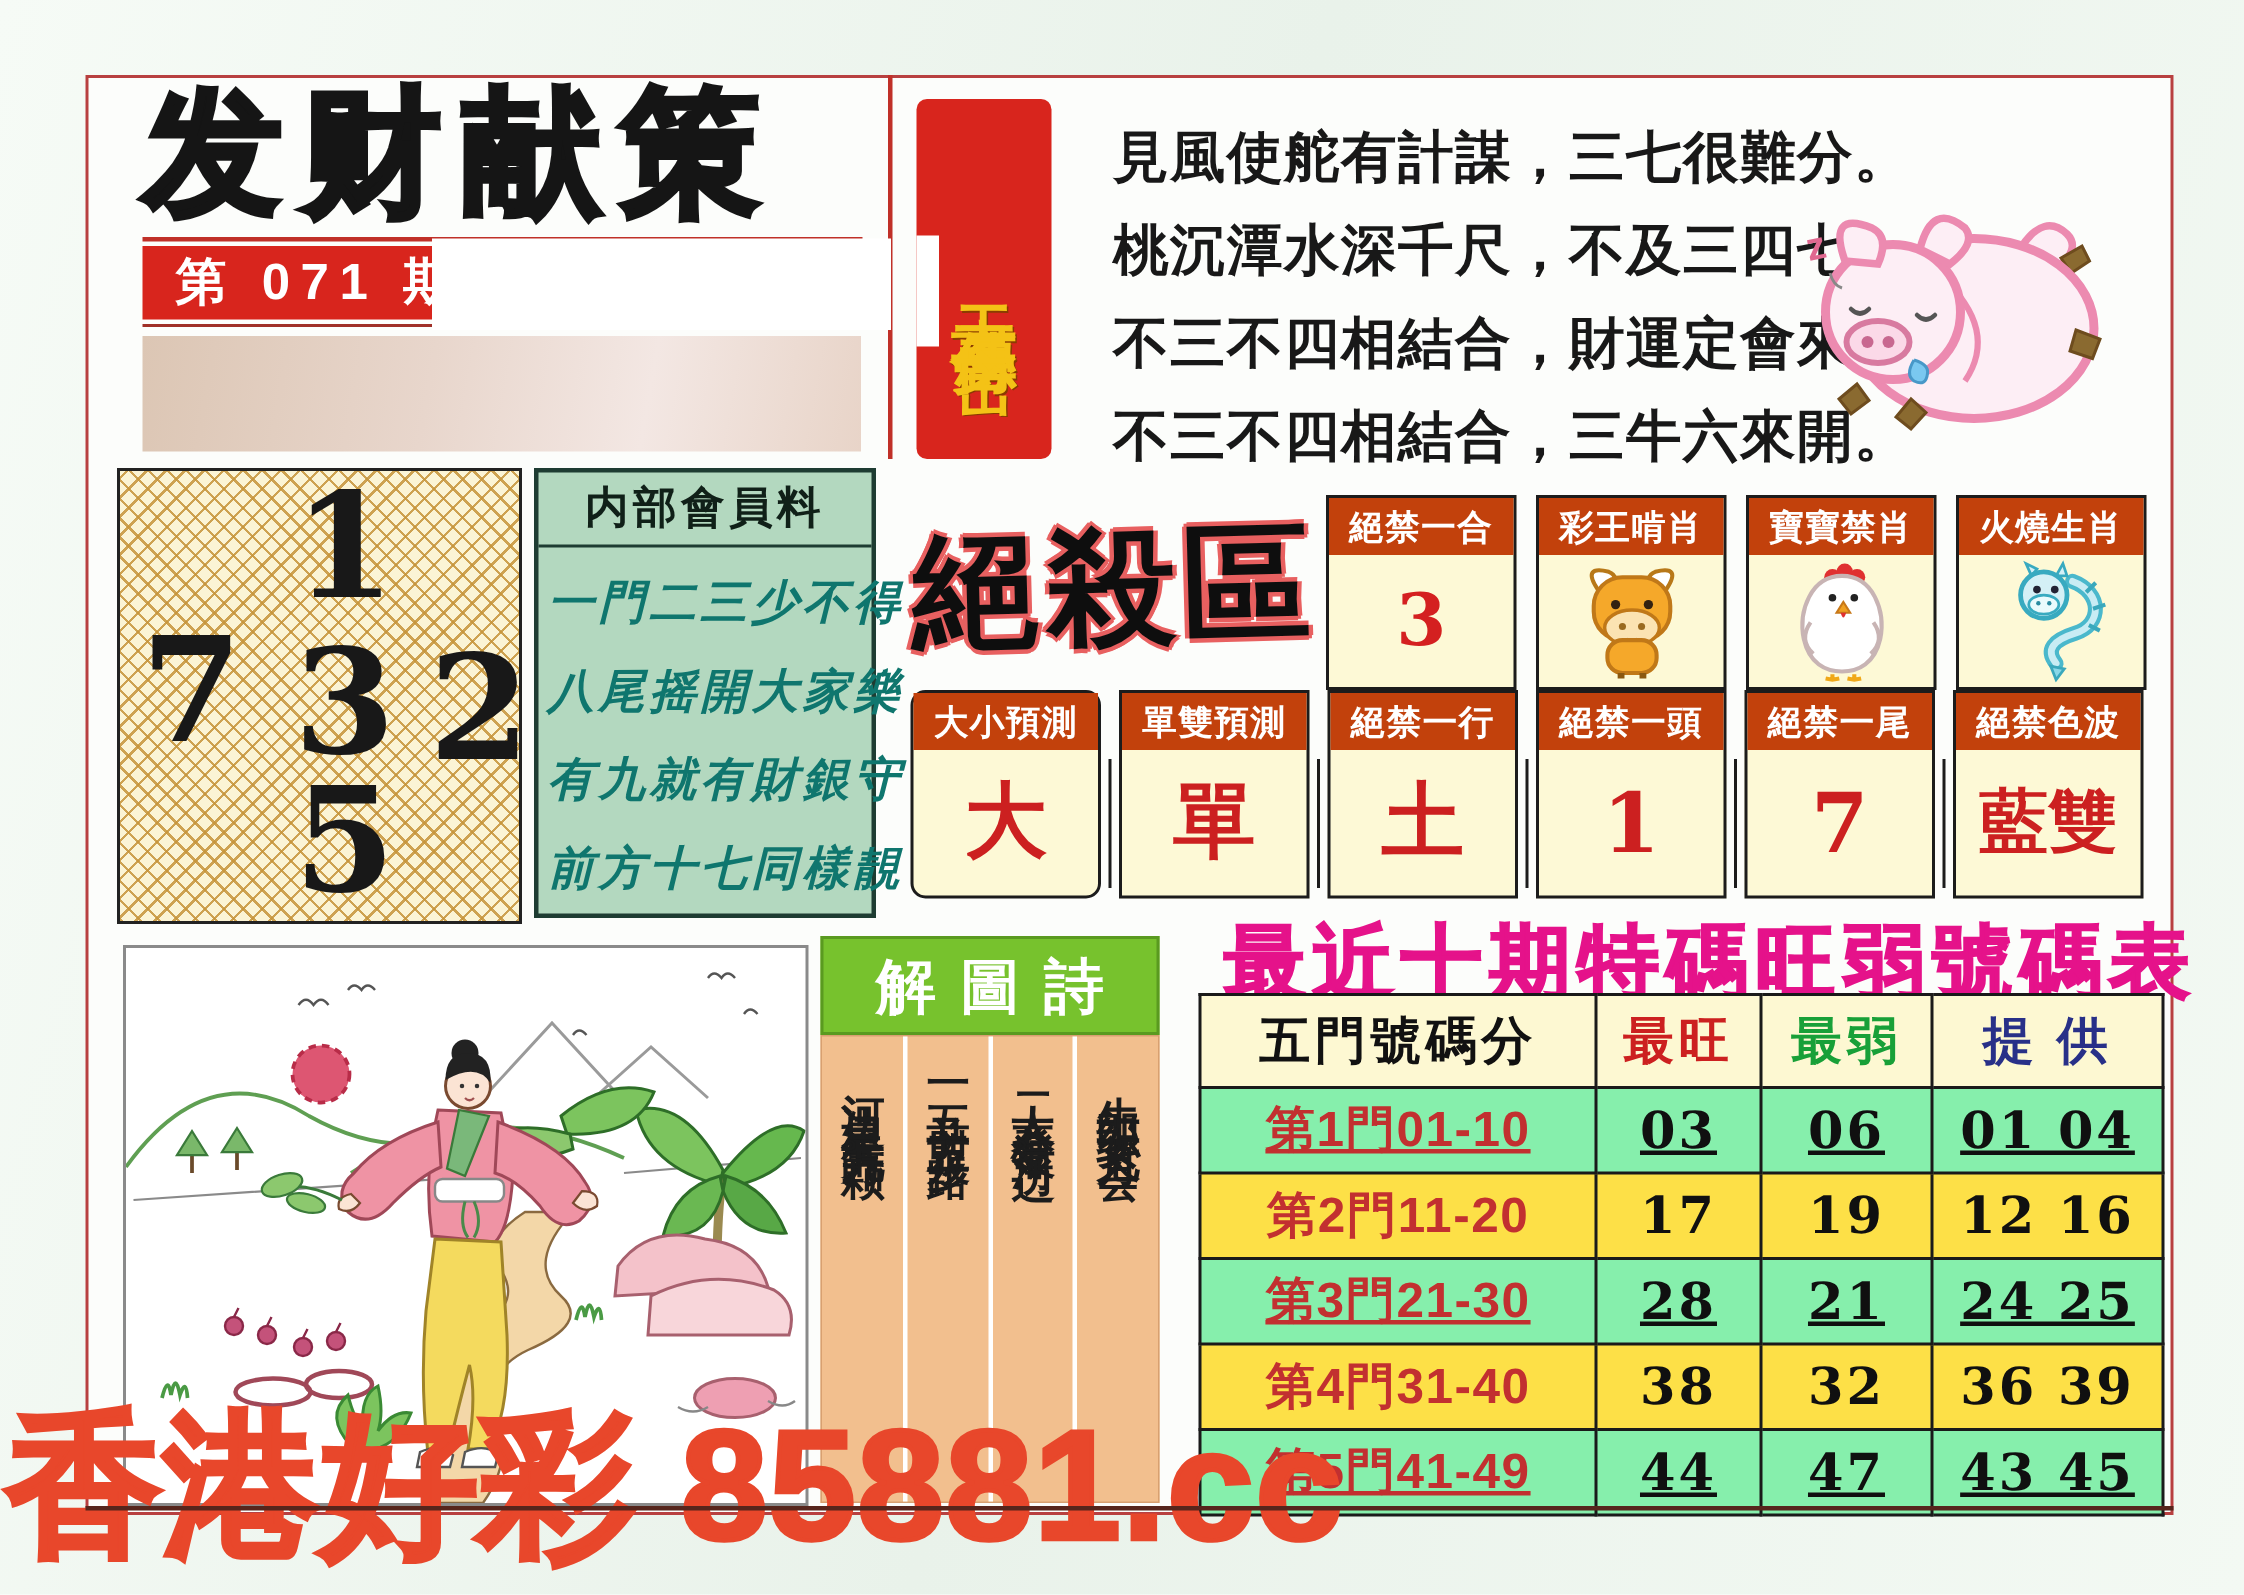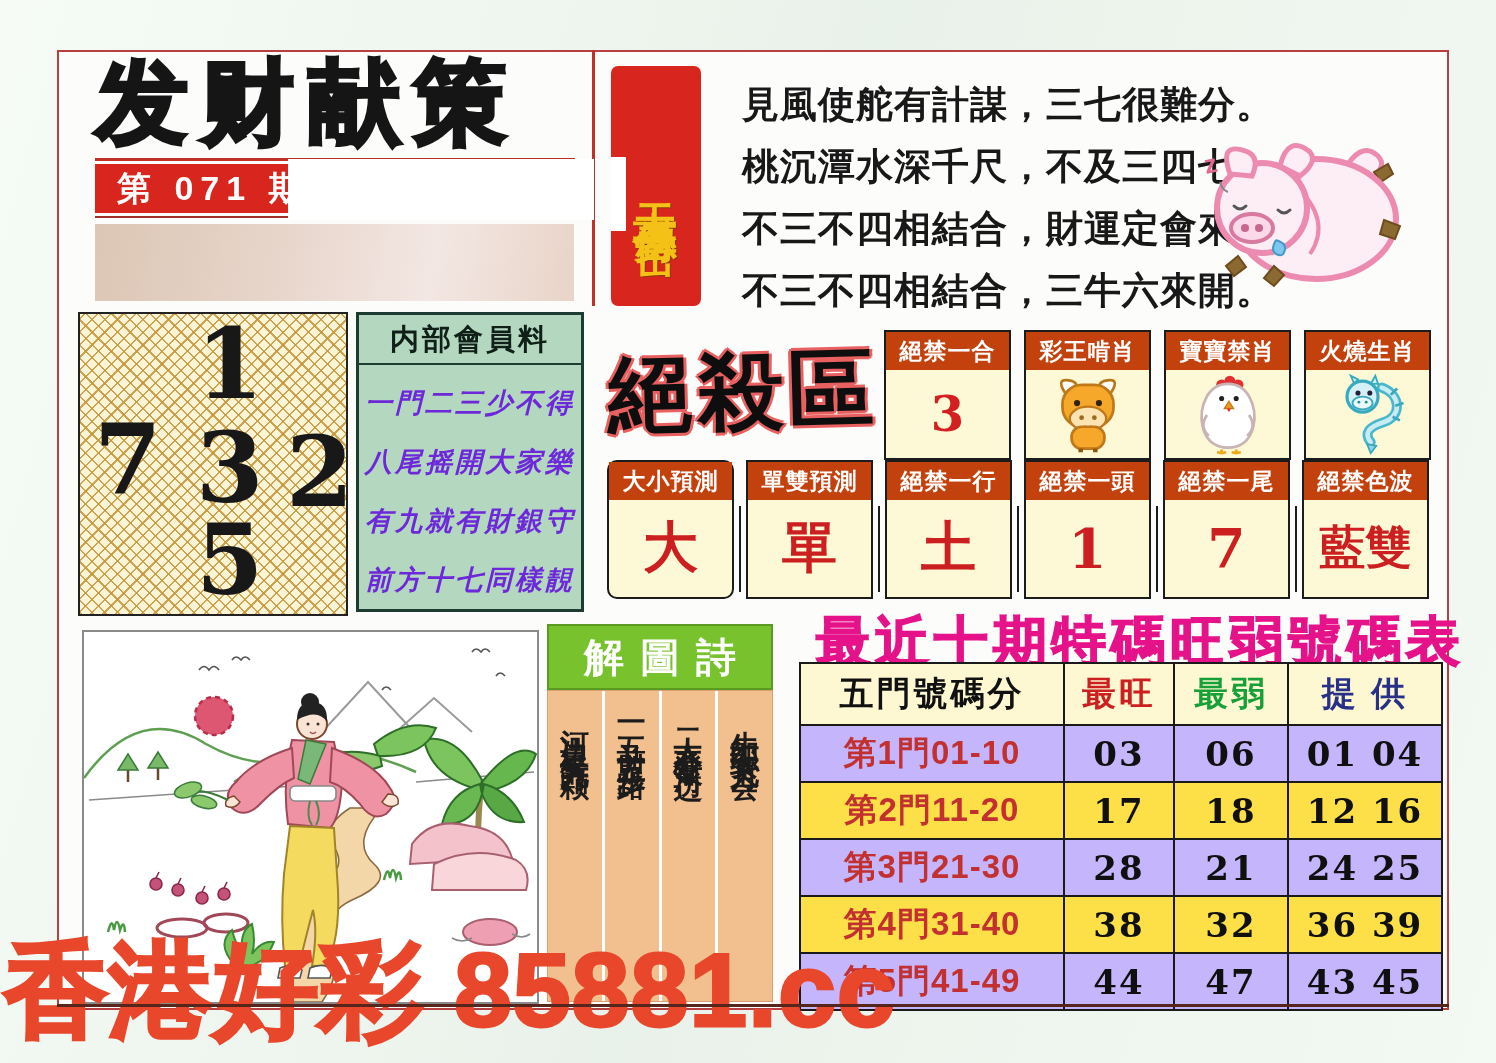--- a/index.html
+++ b/index.html
@@ -33,42 +33,42 @@
     background-color:#fbf4d5;
     background-image:
       repeating-linear-gradient(45deg,rgba(198,148,58,.85) 0 1.6px,transparent 1.6px 9px),
       repeating-linear-gradient(-45deg,rgba(198,148,58,.85) 0 1.6px,transparent 1.6px 9px);}
   .lucky-num{position:absolute;font-family:"DejaVu Serif",serif;font-weight:700;font-size:97px;color:#181818;line-height:1;}
   .n-top{left:116px;top:2px;} .n-l{left:14px;top:98px;} .n-c{left:116px;top:106px;} .n-r{left:206px;top:110px;} .n-b{left:116px;top:198px;}
   
   .member-box{left:356px;top:312px;width:228px;height:300px;background:#b3d8bf;border:3px solid #1e3c32;box-sizing:border-box;}
   .member-title{height:48px;line-height:48px;text-align:center;font-size:29px;font-weight:800;color:#102018;letter-spacing:3px;border-bottom:2px solid #1e3c32;}
   .member-lines{padding:8px 6px 0 6px;}
-  .member-line{font-family:"DejaVu Serif",serif;font-style:italic;font-size:27px;font-weight:700;color:#6d28d9;letter-spacing:3px;text-align:left;line-height:59px;white-space:nowrap;}
+  .member-line{font-family:"DejaVu Serif",serif;font-style:italic;font-size:31px;font-weight:700;color:#0f766e;letter-spacing:3px;text-align:left;line-height:59px;white-space:nowrap;}
   
   .killzone{left:596px;top:326px;width:294px;height:132px;display:flex;align-items:center;justify-content:center;
     font-size:86px;font-weight:900;color:#0e0e0e;letter-spacing:4px;font-family:"DejaVu Serif",serif;transform:rotate(-1.5deg);
     text-shadow:3px 0 0 #e86060,-3px 0 0 #e86060,0 3px 0 #e86060,0 -3px 0 #e86060,2px 2px 0 #e86060,-2px -2px 0 #e86060;}
   
   .cellbox{position:absolute;width:127px;border:2.5px solid #1c1c1c;box-sizing:border-box;background:#fdf9d6;}
   .cellbox .hd{height:38px;line-height:38px;background:#c2410c;color:#fff;font-size:23px;font-weight:800;text-align:center;letter-spacing:1px;white-space:nowrap;overflow:hidden;}
   .cellbox .bd{display:flex;align-items:center;justify-content:center;}
   .zbox{top:330px;height:130px;} .zbox .bd{height:88px;}
   .pbox{top:460px;height:139px;} .pbox .bd{height:96px;font-size:55px;font-weight:900;color:#cc2020;letter-spacing:0px;}
   .pbox:not(.plast)::after{content:'';position:absolute;right:-9px;top:44px;height:86px;width:2px;background:#1c1c1c;}
   .zval{font-size:48px;font-weight:900;color:#d42020;font-family:"DejaVu Serif",serif;}
   .pnum{font-family:"DejaVu Serif",serif;}
   
   .stats-title{left:816px;top:606px;font-size:54px;font-weight:900;color:#e5128a;letter-spacing:5px;-webkit-text-stroke:1.5px #e5128a;white-space:nowrap;}
   .stats{left:799px;top:662px;border-collapse:collapse;z-index:6;}
   .stats td{border:2.5px solid #1a1a1a;padding:0;}
   .stats .hrow td{background:#fdf8d2;height:60px;text-align:center;font-size:34px;font-weight:800;letter-spacing:3px;}
   .h-label{width:262px;color:#111;} .h-hot{width:108px;color:#cc2020;} .h-cold{width:112px;color:#18a038;} .h-prov{width:152px;color:#283088;}
   .stats .drow td{height:55px;text-align:center;}
-  .stats .drow.blue td{background:#c4b5fd;} .stats .drow.yellow td{background:#fde047;}
+  .stats .drow.blue td{background:#86efac;text-decoration:underline;} .stats .drow.yellow td{background:#fde047;}
   .stats .rl{color:#c23030;font-size:33px;font-weight:700;letter-spacing:1px;}
   .stats .rv{font-family:"DejaVu Serif",serif;font-size:34px;font-weight:700;color:#101010;letter-spacing:2px;}
   
   .jietu{left:547px;top:624px;width:226px;height:380px;box-sizing:border-box;z-index:5;}
   .jietu-hd{height:66px;background:#77c22d;border:2px solid #5a9a20;box-sizing:border-box;display:flex;align-items:center;justify-content:center;
     color:#fff;font-size:40px;font-weight:900;letter-spacing:16px;padding-left:16px;font-family:"DejaVu Serif",serif;}
   .jietu-bd{height:312px;background:#f2bf8e;border:1px solid #d8a070;box-sizing:border-box;display:flex;flex-direction:row-reverse;}
   .jietu-col{flex:1;writing-mode:vertical-rl;display:flex;align-items:center;padding-top:16px;box-sizing:border-box;
     font-size:29px;font-weight:700;color:#1c1c1c;letter-spacing:7px;}
   .jietu-bd .jietu-col:not(:last-child){border-left:3px solid #fff;}
@@ -247,21 +247,21 @@
   </tr>
   <tr class="drow blue">
     <td class="rl">第1門01-10</td>
     <td class="rv">03</td>
     <td class="rv">06</td>
     <td class="rv">01 04</td>
   </tr>
   <tr class="drow yellow">
     <td class="rl">第2門11-20</td>
     <td class="rv">17</td>
-    <td class="rv">18</td>
+    <td class="rv">19</td>
     <td class="rv">12 16</td>
   </tr>
   <tr class="drow blue">
     <td class="rl">第3門21-30</td>
     <td class="rv">28</td>
     <td class="rv">21</td>
     <td class="rv">24 25</td>
   </tr>
   <tr class="drow yellow">
     <td class="rl">第4門31-40</td>

